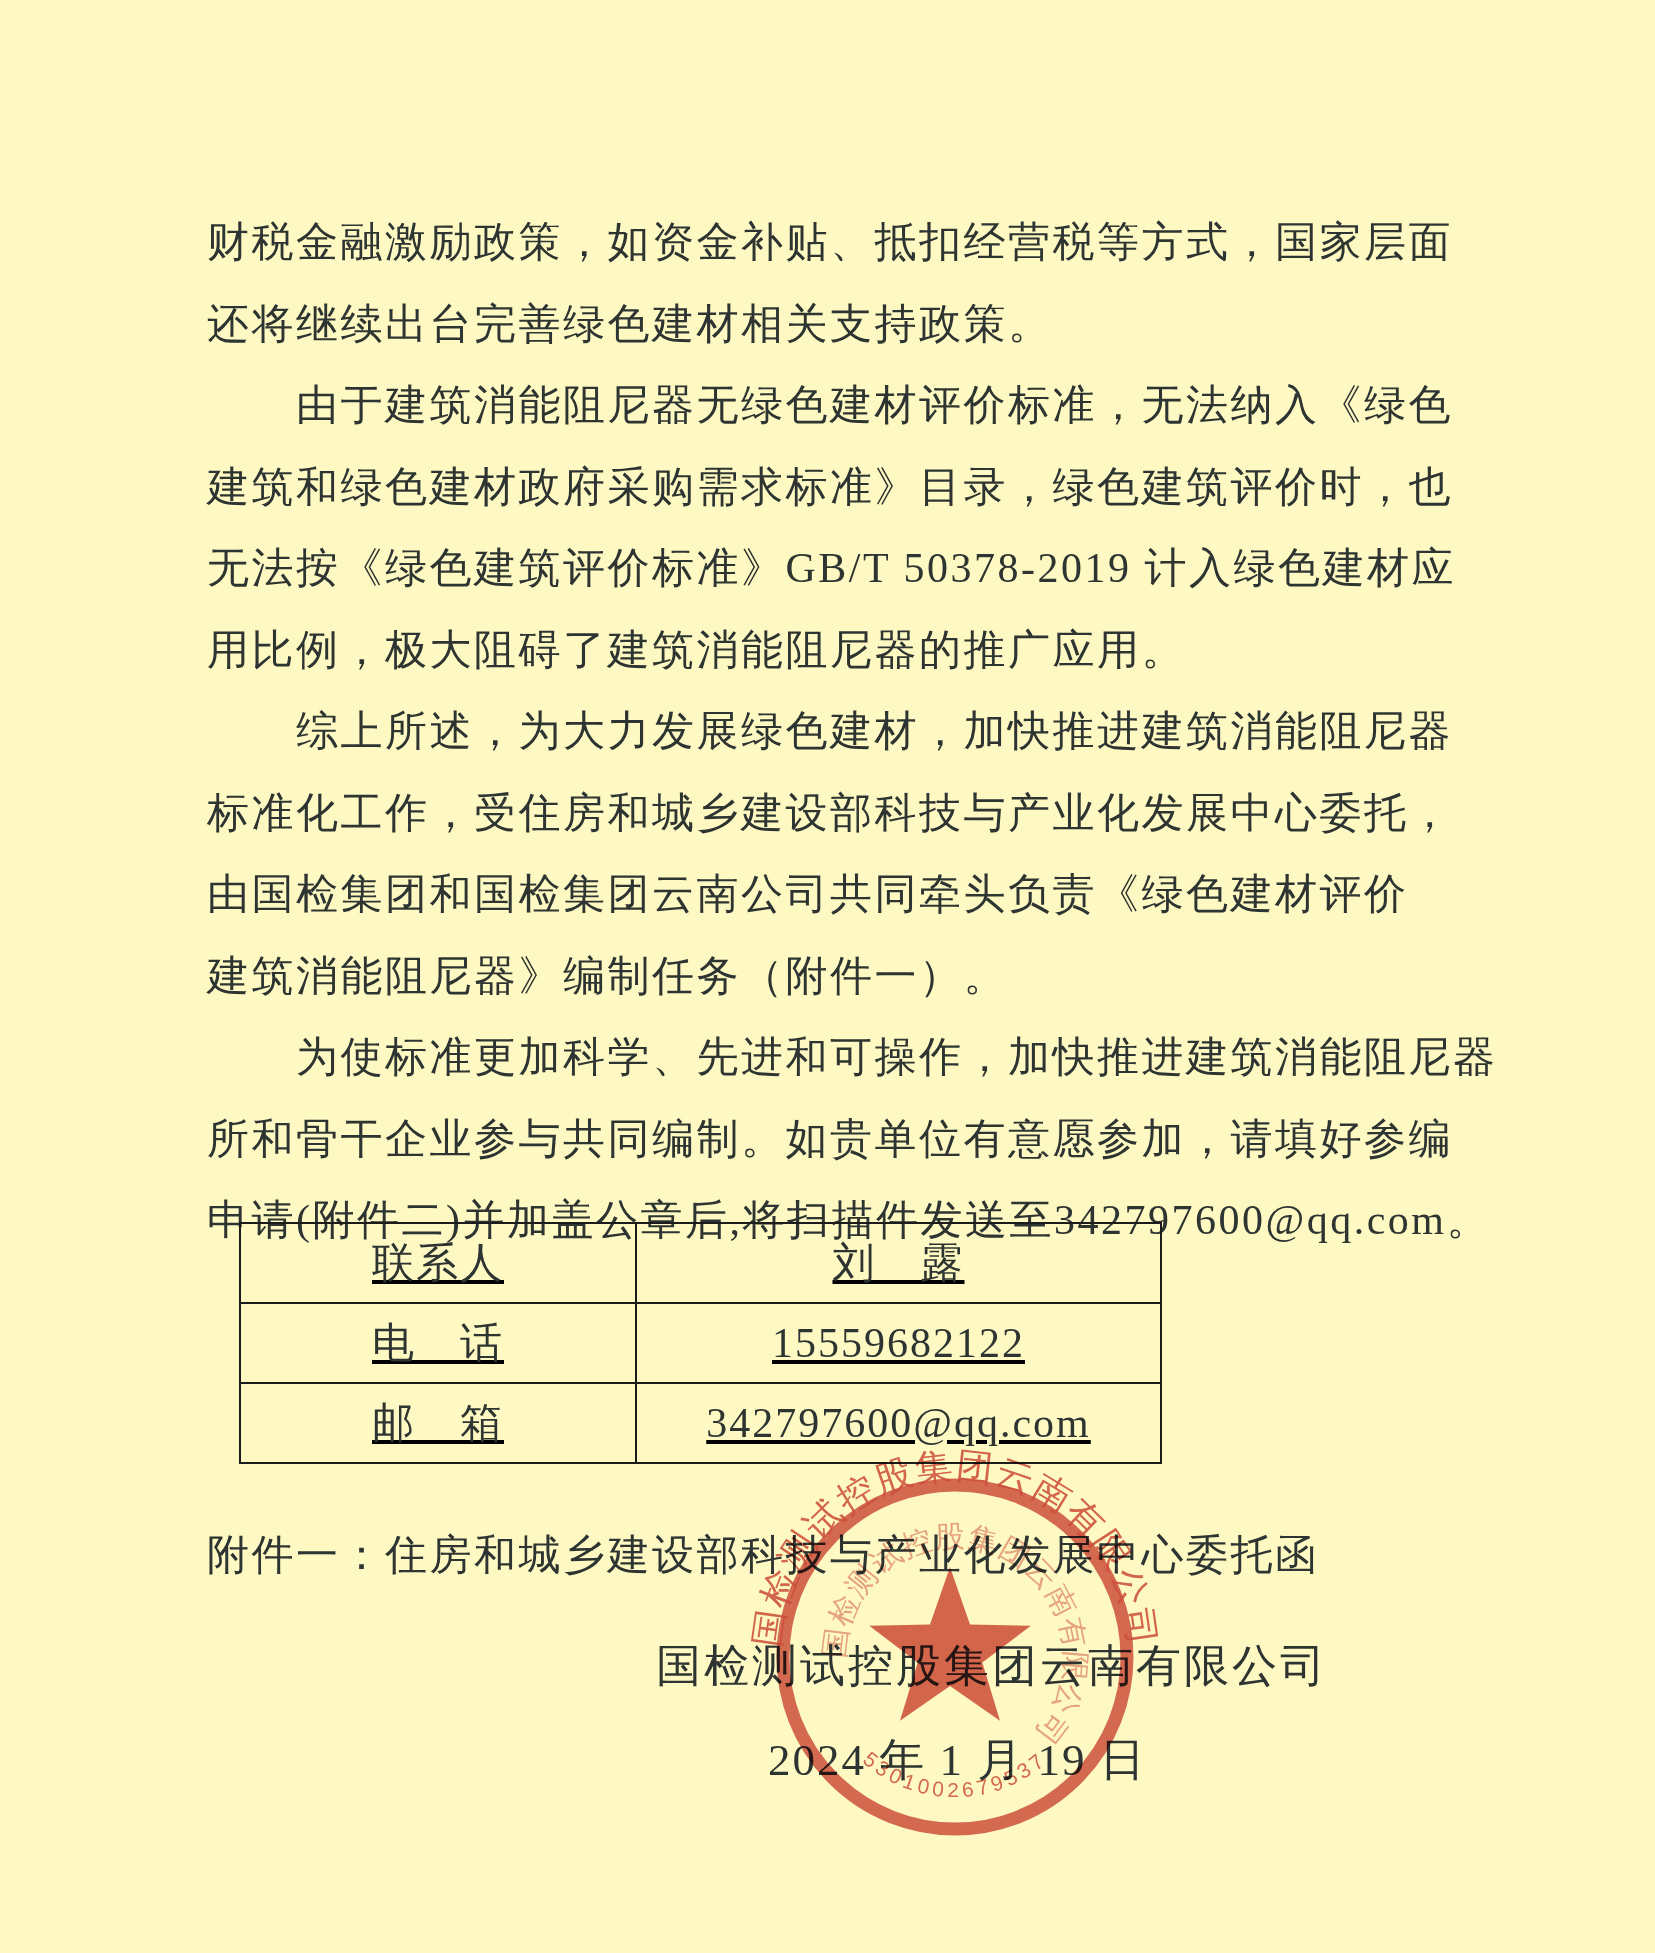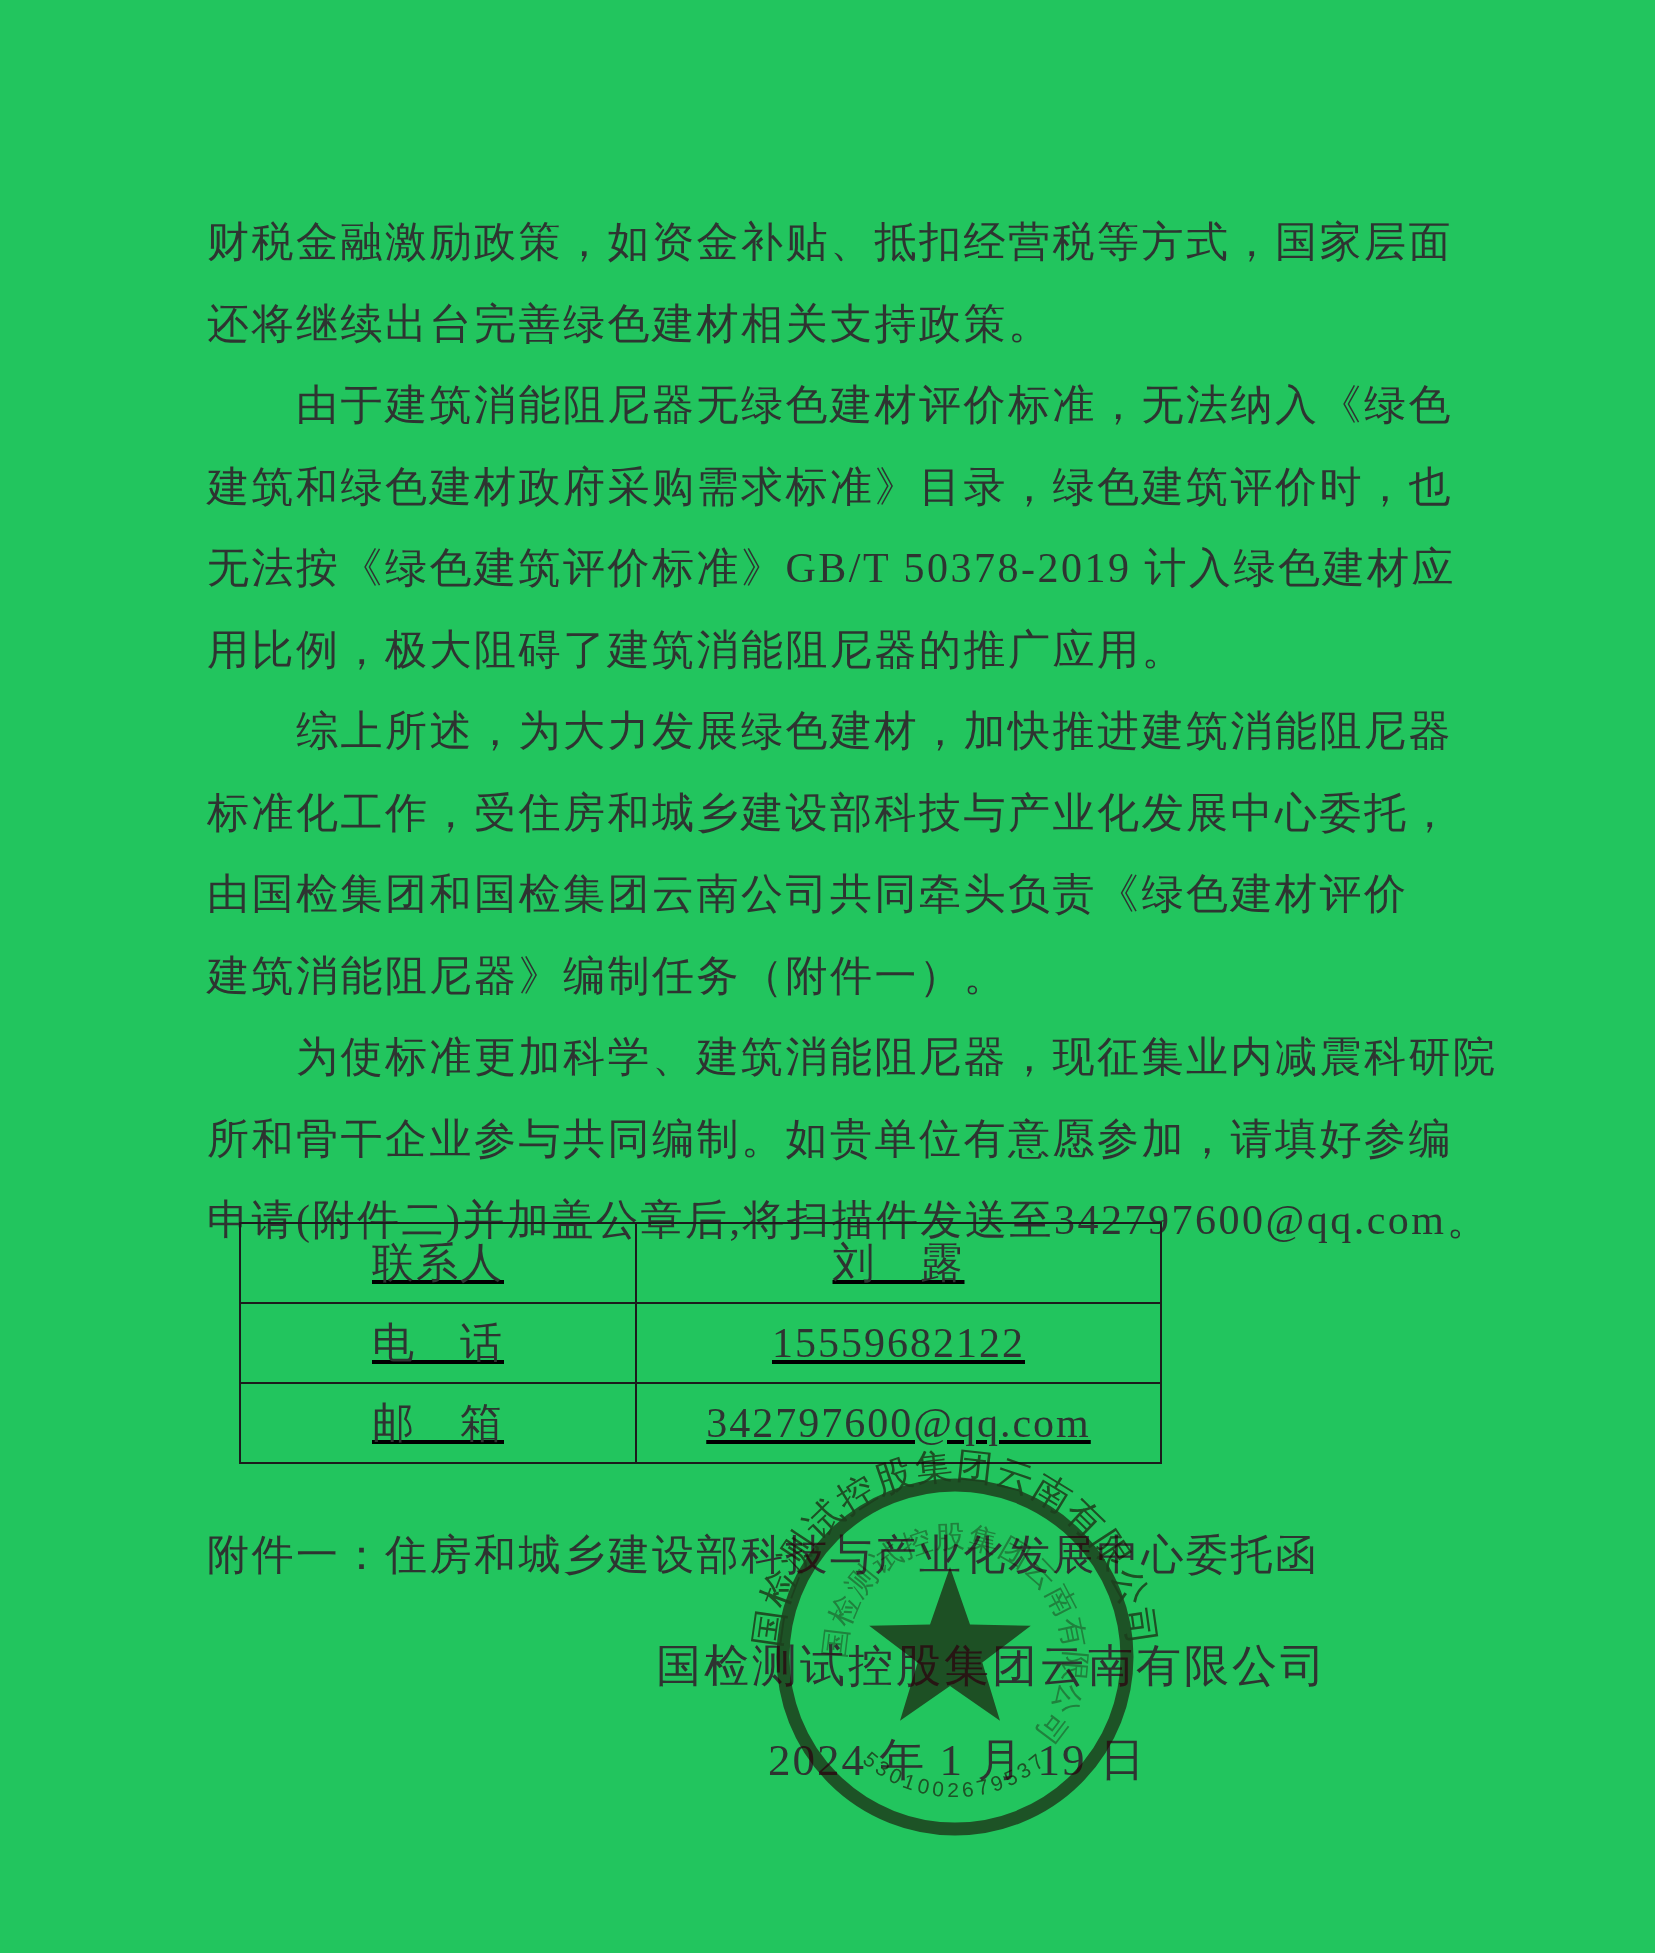--- a/index.html
+++ b/index.html
@@ -10,21 +10,21 @@
   body {
     width: 1655px;
     height: 1953px;
     position: relative;
     font-family: "Liberation Serif", serif;
     overflow: hidden;
   }
   .page {
     position: absolute;
     inset: 0;
-    background: #22c55e;
+    background: #fef9c3;
   }
   
   .doc-body {
     position: absolute;
     left: 207px;
     top: 212px;
     width: 1215px;
   }
   .line {
     height: 81.5px;
@@ -110,21 +110,21 @@
     <div class="line">财税金融激励政策，如资金补贴、抵扣经营税等方式，国家层面</div>
     <div class="line">还将继续出台完善绿色建材相关支持政策。</div>
     <div class="line indent">由于建筑消能阻尼器无绿色建材评价标准，无法纳入《绿色</div>
     <div class="line">建筑和绿色建材政府采购需求标准》目录，绿色建筑评价时，也</div>
     <div class="line">无法按《绿色建筑评价标准》GB/T 50378-2019 计入绿色建材应</div>
     <div class="line">用比例，极大阻碍了建筑消能阻尼器的推广应用。</div>
     <div class="line indent">综上所述，为大力发展绿色建材，加快推进建筑消能阻尼器</div>
     <div class="line">标准化工作，受住房和城乡建设部科技与产业化发展中心委托，</div>
     <div class="line">由国检集团和国检集团云南公司共同牵头负责《绿色建材评价</div>
     <div class="line">建筑消能阻尼器》编制任务（附件一）。</div>
-    <div class="line indent">为使标准更加科学、建筑消能阻尼器，现征集业内减震科研院</div>
+    <div class="line indent">为使标准更加科学、先进和可操作，加快推进建筑消能阻尼器</div>
     <div class="line">所和骨干企业参与共同编制。如贵单位有意愿参加，请填好参编</div>
     <div class="line">申请(附件二)并加盖公章后,将扫描件发送至342797600@qq.com。</div>
   </div>
 
   <table class="contact-table">
     <tbody>
       <tr>
         <td class="c-label">联系人</td>
         <td class="c-value">刘　露</td>
       </tr>

